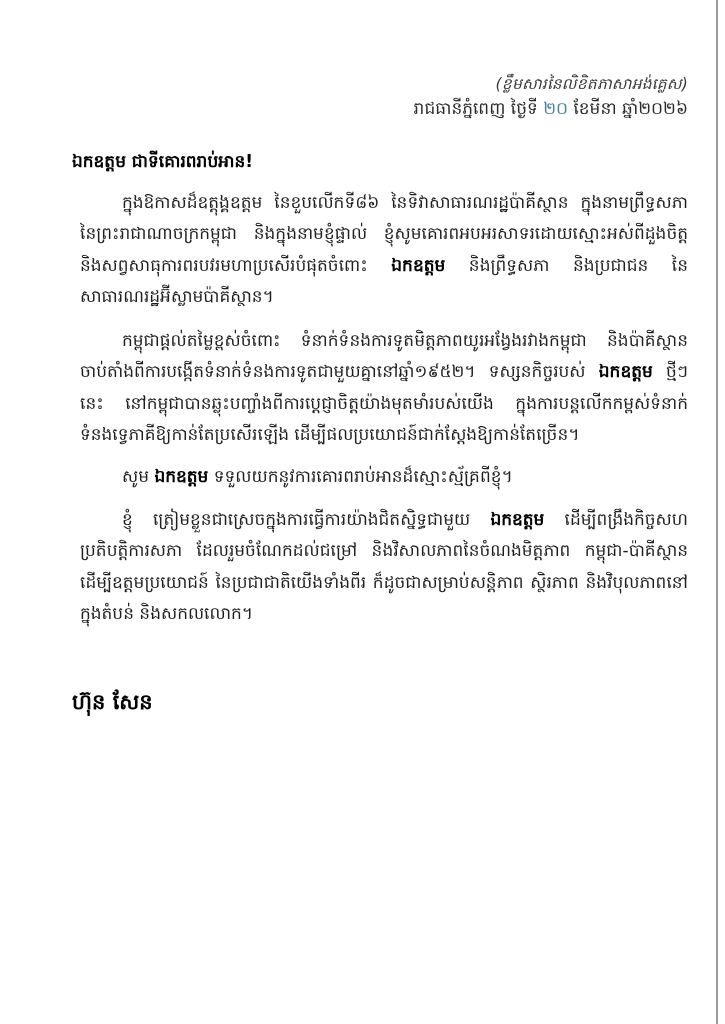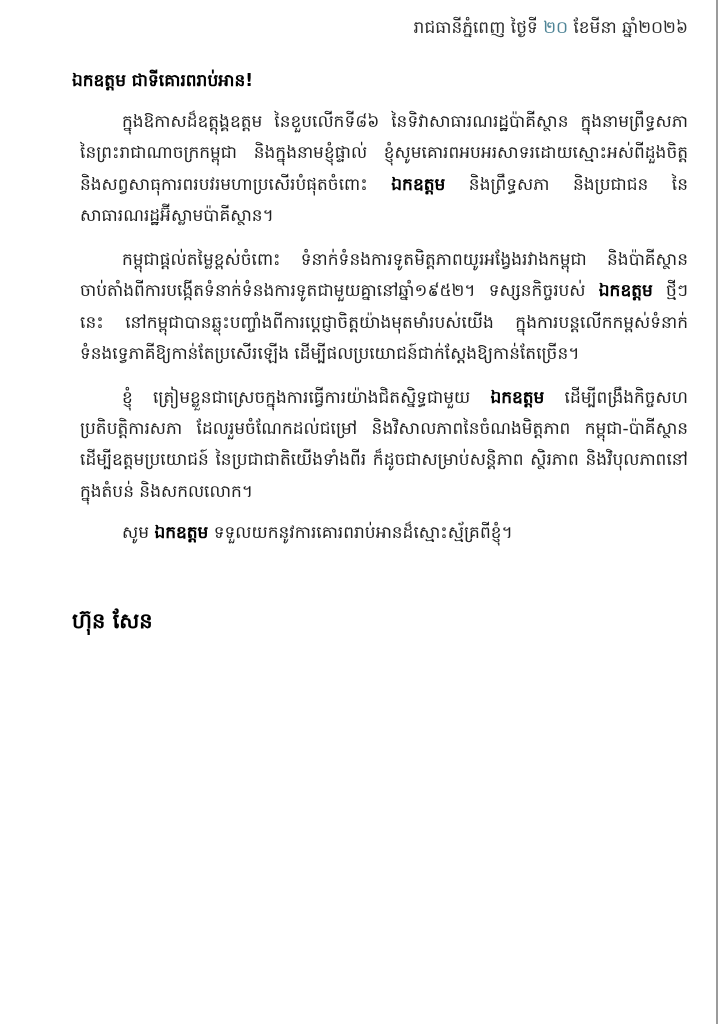--- a/index.html
+++ b/index.html
@@ -31,21 +31,20 @@
   }
   .header-note {
     margin-top: 74px;
     text-align: right;
     font-style: italic;
     font-size: 15.5px;
     color: #3a3a3a;
     letter-spacing: 0.2px;
   }
   .date-line {
-    margin-top: 16px;
     text-align: right;
     font-size: 17px;
     color: #2b2b2b;
   }
   .recipient {
     margin-top: 22px;
     font-size: 17px;
     line-height: 1.7;
     color: #1f1f1f;
   }
@@ -81,30 +80,31 @@
   }
 </style>
 </head>
 <body>
 
 <div class="page">
   <div class="edge-line"></div>
 
   <div class="content">
 
+    <div class="header-note">(ខ្លឹមសារនៃលិខិតភាសាអង់គ្លេស)</div>
 
     <div class="date-line"><span>រាជធានីភ្នំពេញ ថ្ងៃទី </span><span style="color: rgb(78, 132, 150);">២០</span><span> ខែមីនា ឆ្នាំ២០២៦</span></div>
 
 
     <div class="salutation">ឯកឧត្តម ជាទីគោរពរាប់អាន!</div>
 
     <p class="body-para"><span>ក្នុងឱកាសដ៏ឧត្តុង្គឧត្តម នៃខួបលើកទី៨៦ នៃទិវាសាធារណរដ្ឋប៉ាគីស្ថាន ក្នុងនាមព្រឹទ្ធសភា នៃព្រះរាជាណាចក្រកម្ពុជា និងក្នុងនាមខ្ញុំផ្ទាល់ ខ្ញុំសូមគោរពអបអរសាទរដោយស្មោះអស់ពីដួងចិត្ត និងសព្វសាធុការពរបវរមហាប្រសើរបំផុតចំពោះ </span><span class="seg-bold">ឯកឧត្តម</span><span> និងព្រឹទ្ធសភា និងប្រជាជន នៃសាធារណរដ្ឋអ៊ីស្លាមប៉ាគីស្ថាន។</span></p>
 
     <p class="body-para"><span>កម្ពុជាផ្តល់តម្លៃខ្ពស់ចំពោះ ទំនាក់ទំនងការទូតមិត្តភាពយូរអង្វែងរវាងកម្ពុជា និងប៉ាគីស្ថាន ចាប់តាំងពីការបង្កើតទំនាក់ទំនងការទូតជាមួយគ្នានៅឆ្នាំ១៩៥២។ ទស្សនកិច្ចរបស់ </span><span class="seg-bold">ឯកឧត្តម</span><span> ថ្មីៗនេះ នៅកម្ពុជាបានឆ្លុះបញ្ចាំងពីការប្តេជ្ញាចិត្តយ៉ាងមុតមាំរបស់យើង ក្នុងការបន្តលើកកម្ពស់ទំនាក់ទំនងទ្វេភាគីឱ្យកាន់តែប្រសើរឡើង ដើម្បីផលប្រយោជន៍ជាក់ស្តែងឱ្យកាន់តែច្រើន។</span></p>
 
+    <p class="body-para closing"><span>សូម </span><span class="seg-bold">ឯកឧត្តម</span><span> ទទួលយកនូវការគោរពរាប់អានដ៏ស្មោះស្ម័គ្រពីខ្ញុំ។</span></p>
+
     <p class="body-para"><span>ខ្ញុំ ត្រៀមខ្លួនជាស្រេចក្នុងការធ្វើការយ៉ាងជិតស្និទ្ធជាមួយ </span><span class="seg-bold">ឯកឧត្តម</span><span> ដើម្បីពង្រឹងកិច្ចសហប្រតិបត្តិការសភា ដែលរួមចំណែកដល់ជម្រៅ និងវិសាលភាពនៃចំណងមិត្តភាព កម្ពុជា-ប៉ាគីស្ថាន ដើម្បីឧត្តមប្រយោជន៍ នៃប្រជាជាតិយើងទាំងពីរ ក៏ដូចជាសម្រាប់សន្តិភាព ស្ថិរភាព និងវិបុលភាពនៅក្នុងតំបន់ និងសកលលោក។</span></p>
-
-    <p class="body-para closing"><span>សូម </span><span class="seg-bold">ឯកឧត្តម</span><span> ទទួលយកនូវការគោរពរាប់អានដ៏ស្មោះស្ម័គ្រពីខ្ញុំ។</span></p>
 
     <div class="signature">ហ៊ុន សែន</div>
 
   </div>
 </div>
 
 </body></html>

